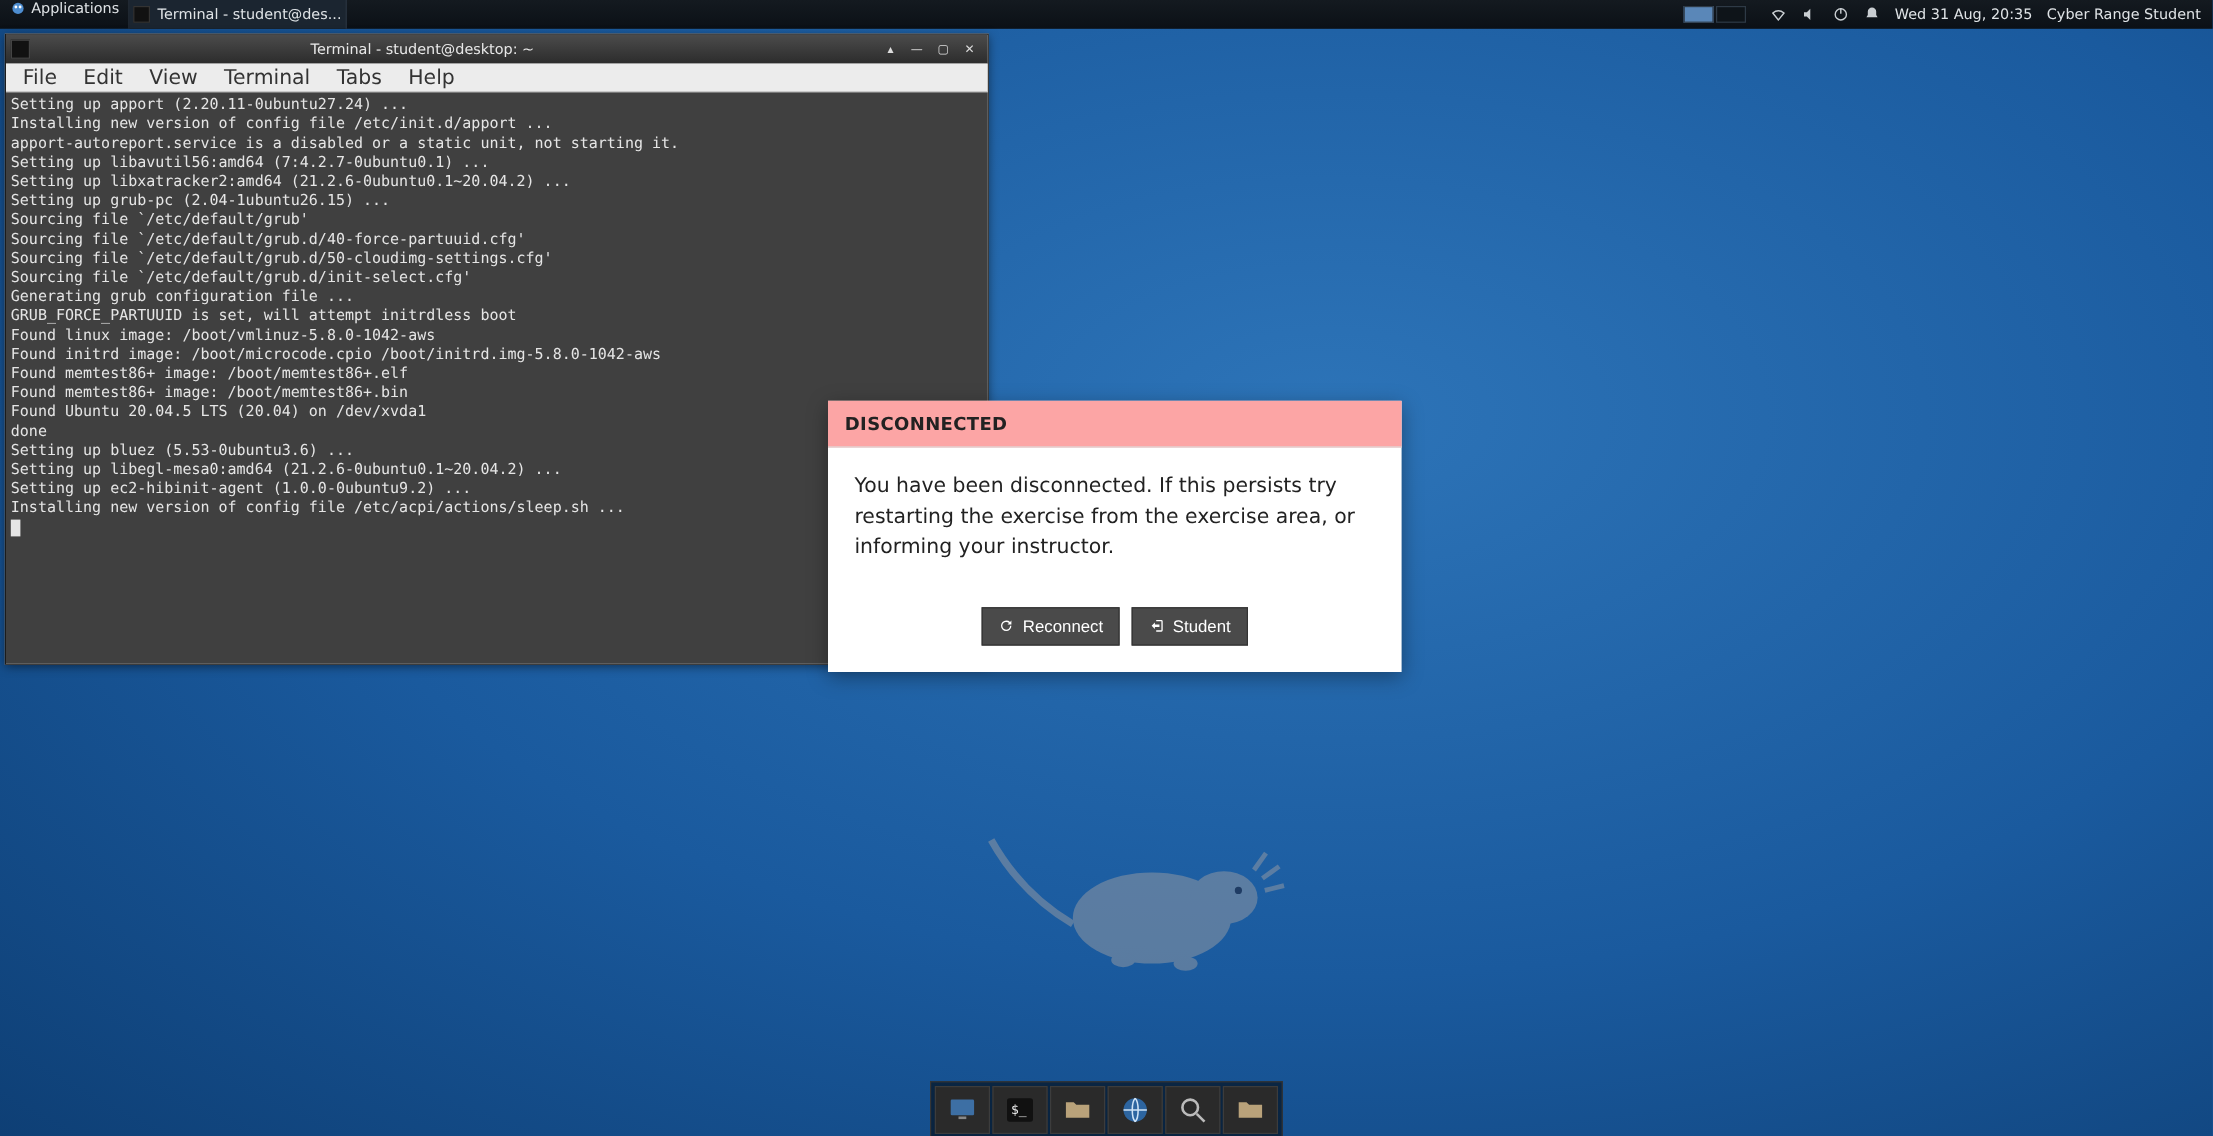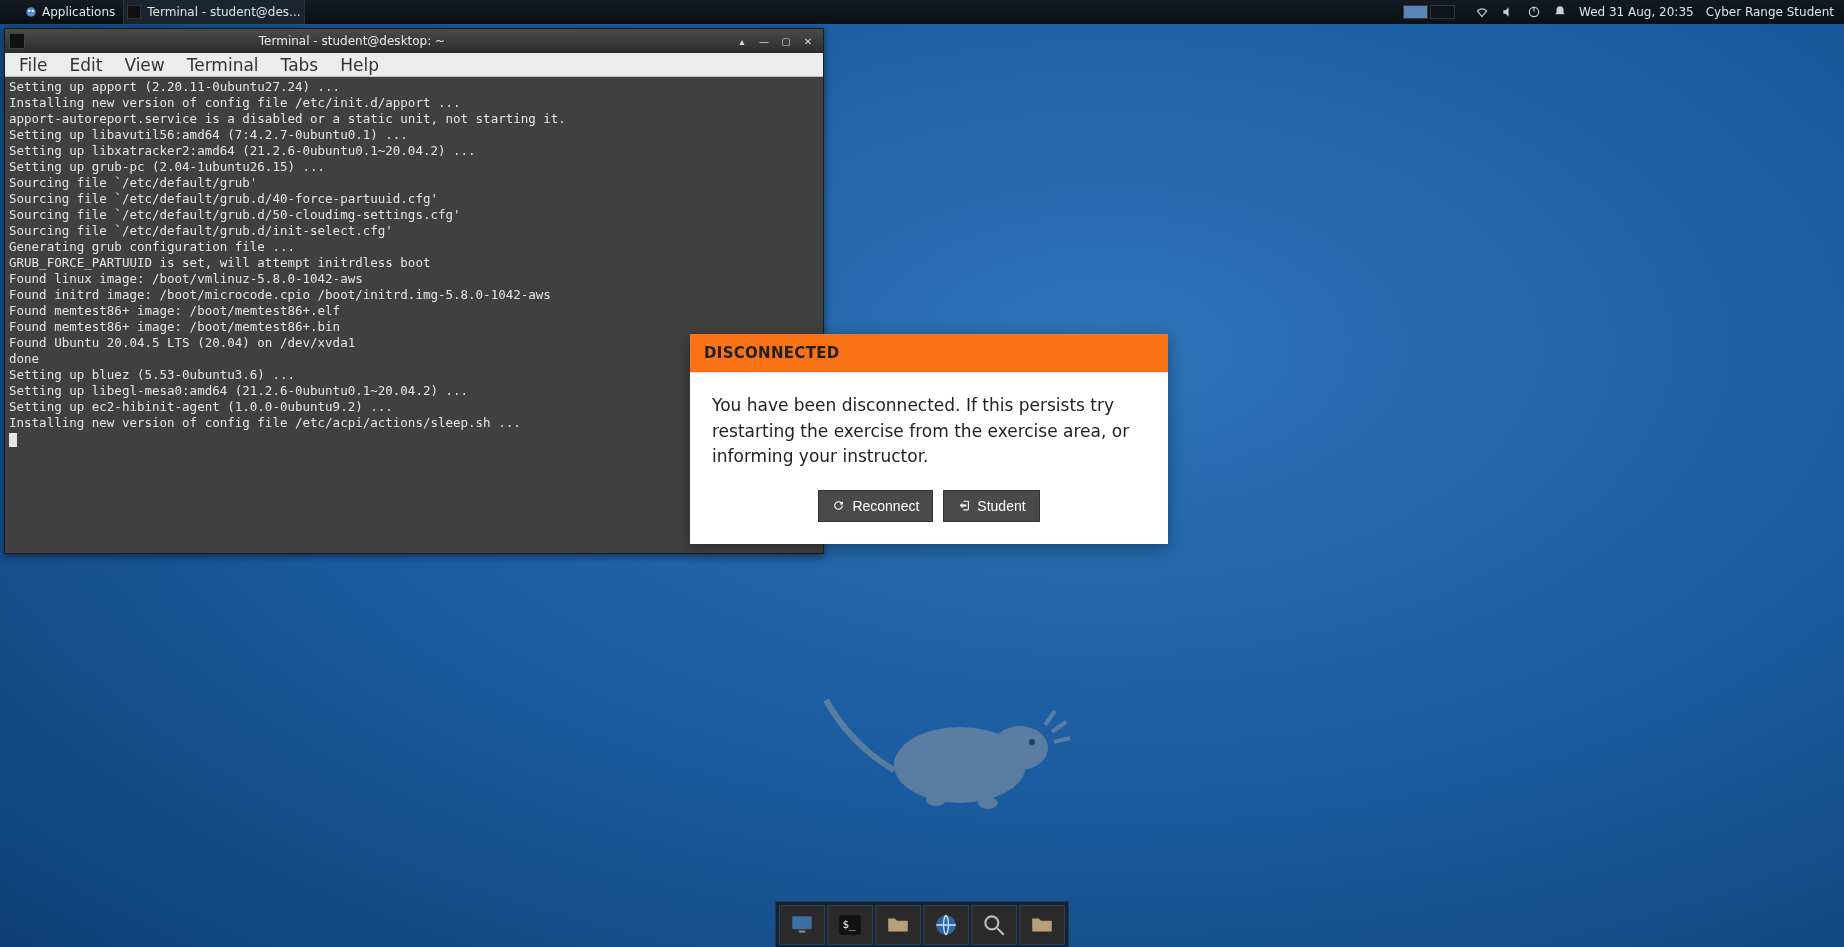--- a/index.html
+++ b/index.html
@@ -19,24 +19,23 @@
   height: 24px;
   background: linear-gradient(#141a20, #0b1016);
   color: #dfe3e6;
   display: flex;
   align-items: center;
   font-size: 12px;
   z-index: 10;
 }
 .top-panel .panel-left { display:flex; align-items:center; height:100%; }
 .top-panel .app-menu {
-  display:flex; align-items:center; gap:4px;
+  display:flex; gap:4px;
   padding: 0 8px; height:100%;
   border-right: 1px solid #2a3440;
-  margin-left: 16px;
 }
 .top-panel .app-menu svg { width:14px; height:14px; }
 .top-panel .task {
   display:flex; align-items:center; gap:6px;
   padding: 0 3px; height:100%;
   background: #1b2530;
   border-right: 1px solid #2a3440;
 }
 .top-panel .task .task-icon {
   width:14px; height:14px; background:#111; border:1px solid #333;
@@ -134,34 +133,35 @@
   position:absolute;
   left: 690px; top: 334px;
   width: 478px;
   background:#ffffff;
   box-shadow: 0 4px 16px rgba(0,0,0,.35);
   z-index: 50;
   color:#222;
   font-size:17px;
 }
 .modal-header {
-  background:#f97316;
+  background:#fca5a5;
   border-bottom:1px solid #ddd;
   padding:10px 14px;
   font-weight:700;
   font-size:15px;
   letter-spacing:.3px;
 }
 .modal-body {
   padding: 20px 22px;
   line-height:1.5;
 }
 .modal-buttons {
   display:flex; gap:10px; justify-content:center;
   padding: 0 22px 22px;
+  margin-top: 16px;
 }
 .modal-buttons .btn {
   background:#4a4a4a;
   color:#fff;
   border:1px solid #333;
   padding:7px 13px;
   font-size:14px;
   display:flex; align-items:center; gap:7px;
   cursor:pointer;
 }

